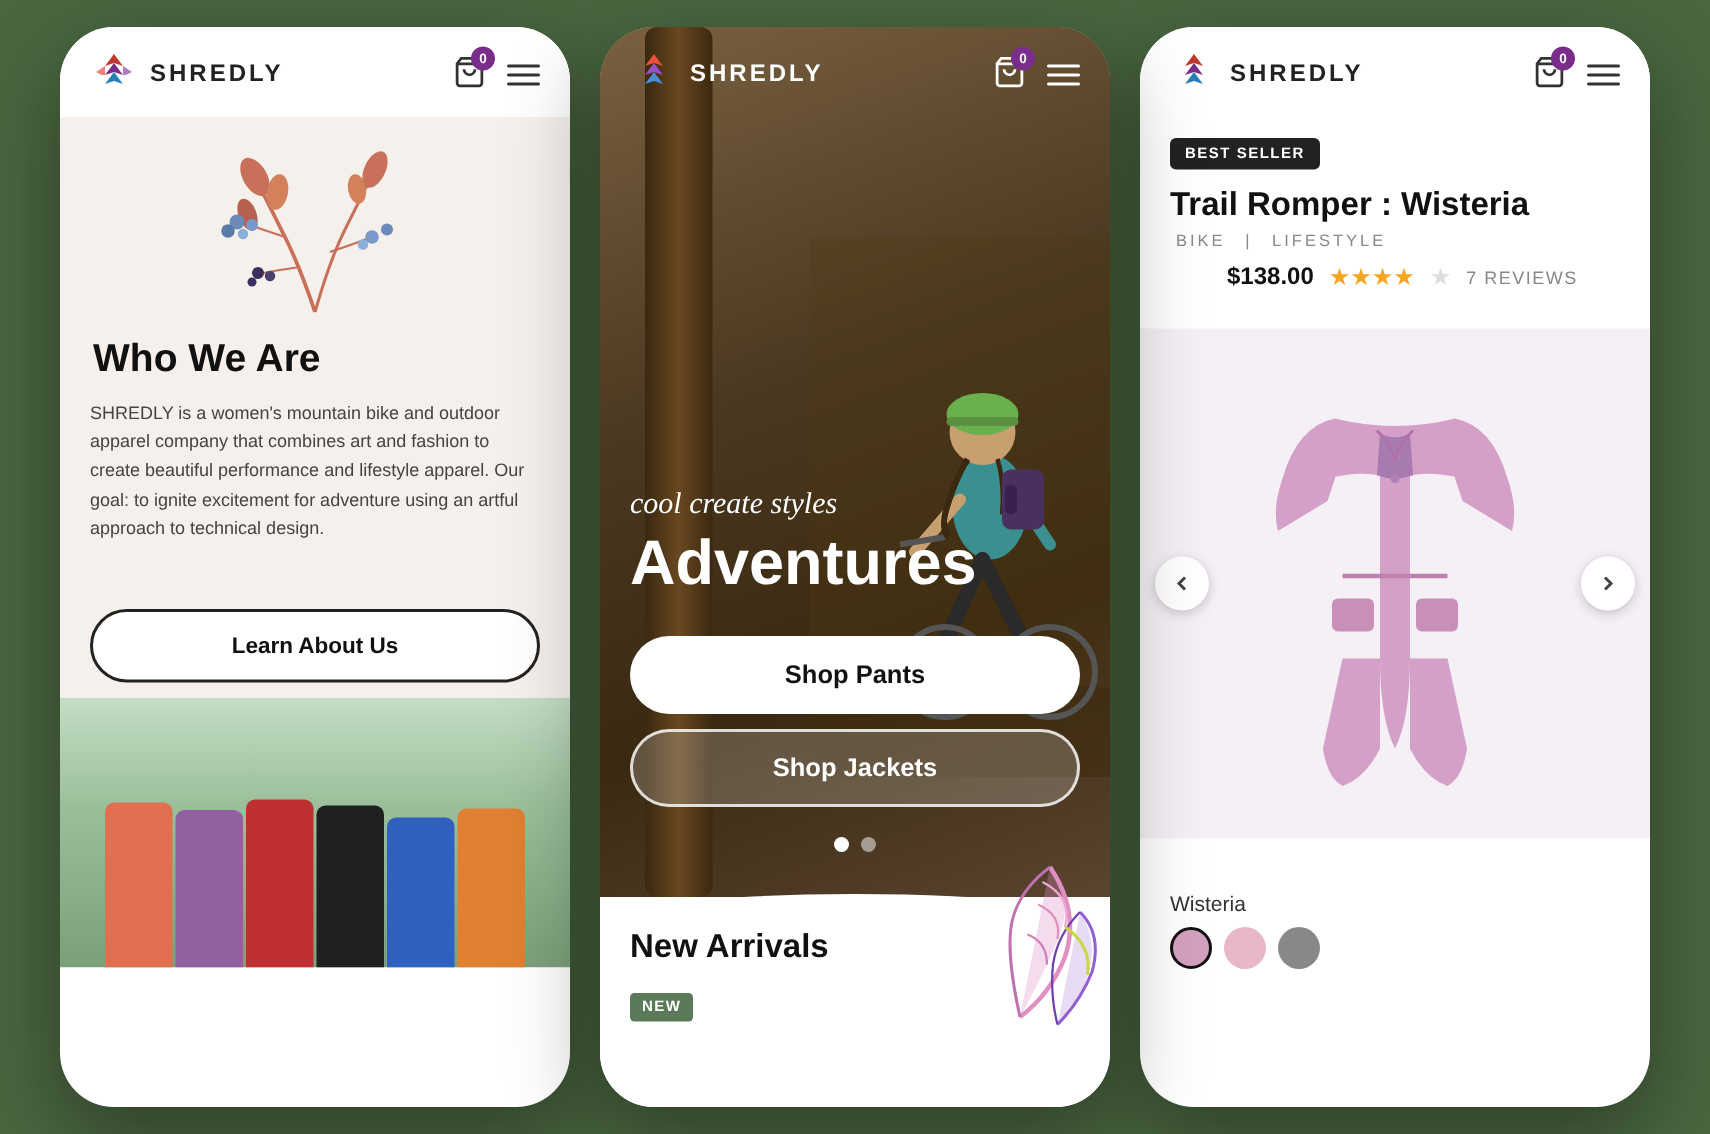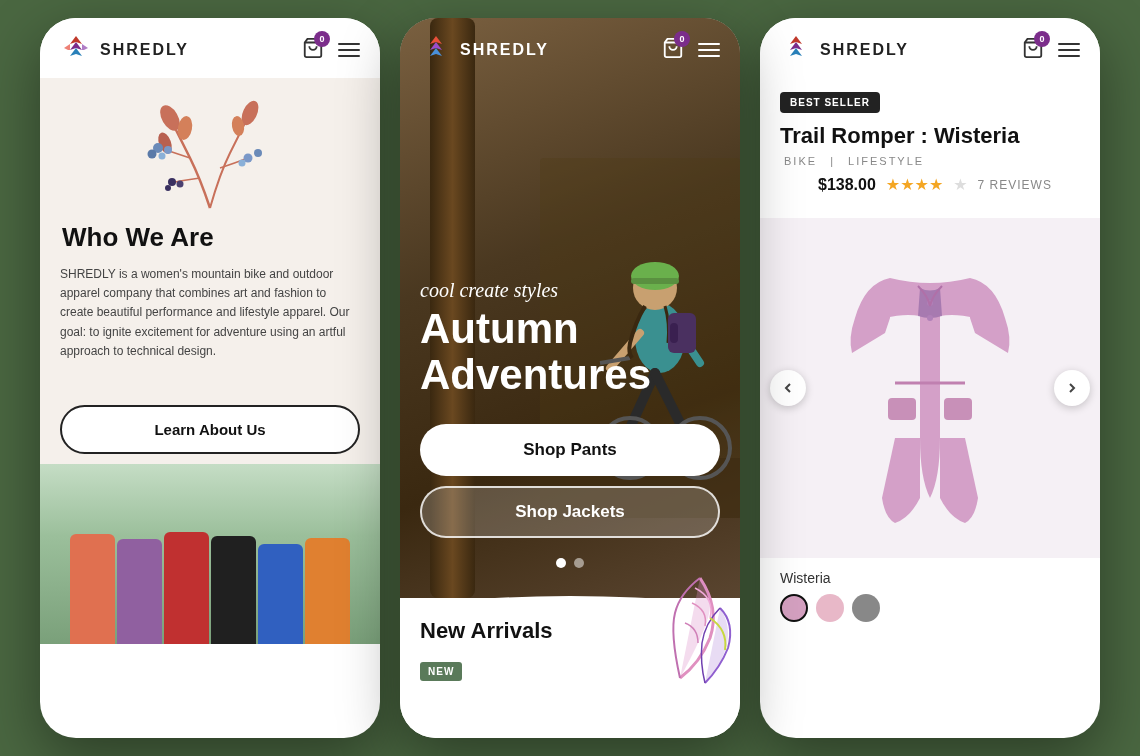--- a/index.html
+++ b/index.html
@@ -411,20 +411,21 @@
 
     .p3-bottom {
       padding: 12px 20px;
       background: white;
     }
 
     .color-label {
       font-size: 14px;
       color: #333;
       margin-bottom: 8px;
+      margin-top: 23px;
     }
 
     .color-swatches {
       display: flex;
       gap: 8px;
     }
 
     .swatch {
       width: 28px;
       height: 28px;
@@ -649,21 +650,20 @@
           <div class="hamburger hamburger-white">
             <span></span>
               <span></span>
               <span></span>
           </div>
         </div>
       </div>
 
       <div class="p2-cool-weather">
         <span class="cool-italic">cool create styles</span>
-        <span class="autumn-title">Autumn</span>
         <span class="autumn-title">Adventures</span>
       </div>
 
       <div class="p2-buttons">
         <button class="shop-pants-btn">Shop Pants</button>
         <button class="shop-jackets-btn">Shop Jackets</button>
       </div>
 
       <div class="p2-dots">
         <div class="dot dot-active"></div>

